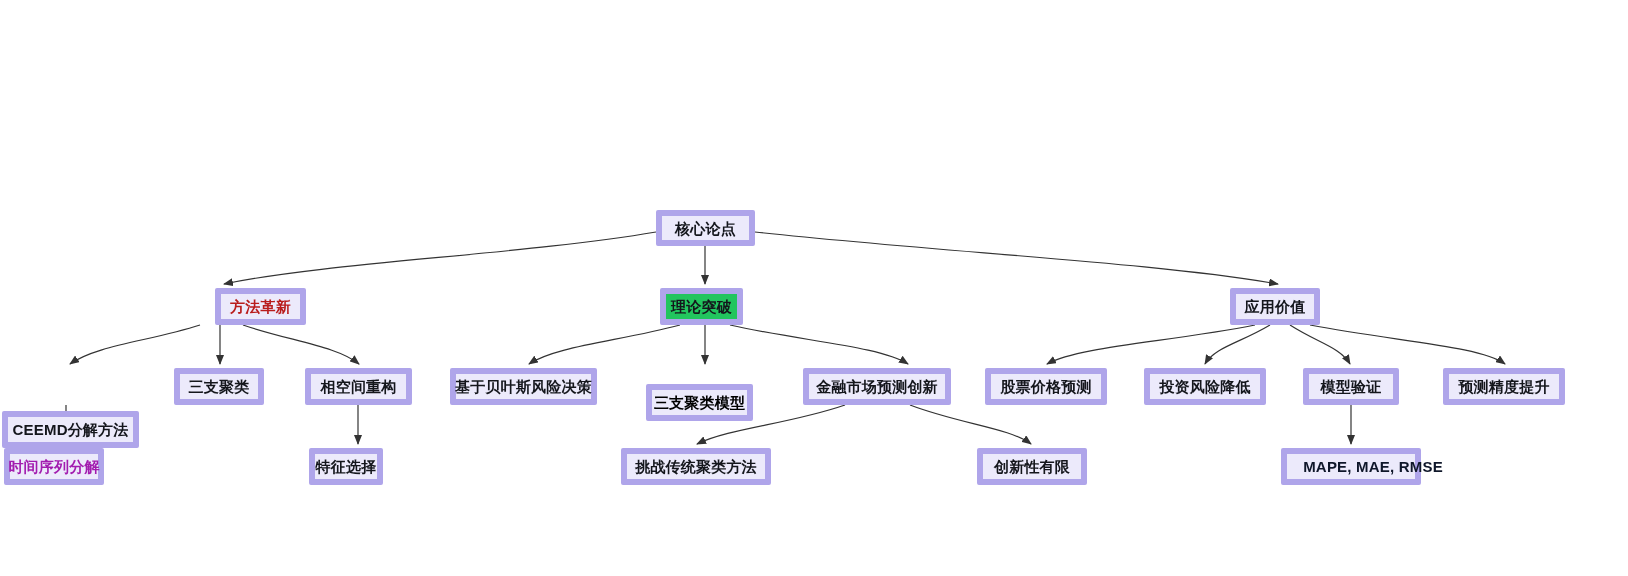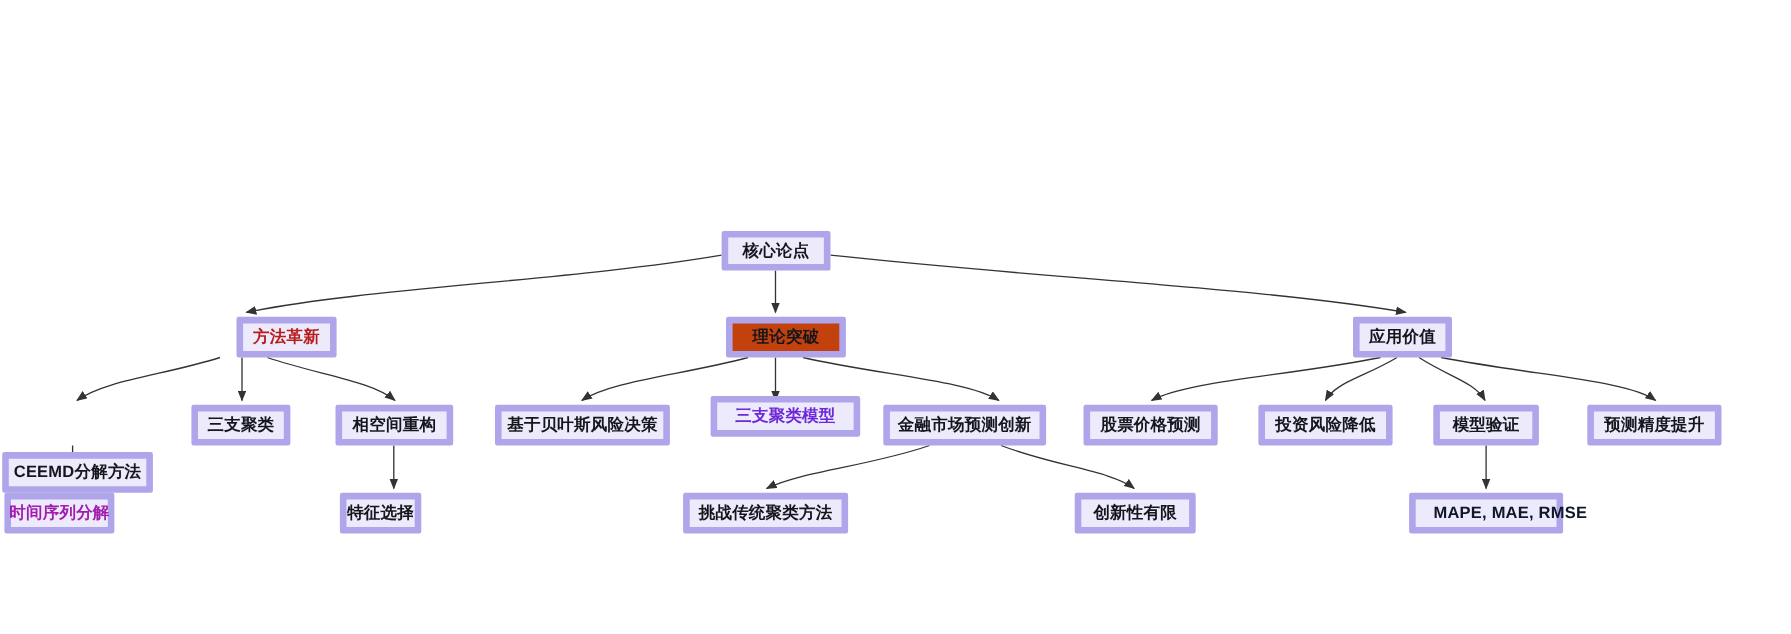--- a/index.html
+++ b/index.html
@@ -77,39 +77,39 @@
         <path d="M 1351,405 L 1351,444" fill="none" stroke="#333333" stroke-width="1.2" marker-end="url(#arrowhead)"></path>
       </g>
   </svg>
   <div id="node-layer">
       <div class="node" style="left: 656px; top: 210px; width: 99px; height: 36px; background: rgb(236, 234, 251); border-color: rgb(175, 165, 234); color: rgb(20, 22, 28);">
         <span class="node-label">核心论点</span>
       </div>
       <div class="node" style="left: 175px; top: 288px; width: 91px; height: 37px; background: rgb(236, 234, 251); border-color: rgb(175, 165, 234); color: #b91c1c; margin-left: 40px;">
         <span class="node-label">方法革新</span>
       </div>
-      <div class="node" style="left: 660px; top: 288px; width: 109px; height: 37px; background: #c2410c; border-color: rgb(175, 165, 234); color: rgb(20, 22, 28);">
+      <div class="node" style="left: 660px; top: 288px; width: 83px; height: 37px; background: #22c55e; border-color: rgb(175, 165, 234); color: rgb(20, 22, 28);">
         <span class="node-label">理论突破</span>
       </div>
       <div class="node" style="left: 1230px; top: 288px; width: 90px; height: 37px; background: rgb(236, 234, 251); border-color: rgb(175, 165, 234); color: rgb(20, 22, 28);">
         <span class="node-label">应用价值</span>
       </div>
       <div class="node" style="left: 2px; top: 368px; width: 137px; height: 37px; background: rgb(236, 234, 251); border-color: rgb(175, 165, 234); color: rgb(20, 22, 28); margin-top: 43px;">
         <span class="node-label">CEEMD分解方法</span>
       </div>
       <div class="node" style="left: 174px; top: 368px; width: 90px; height: 37px; background: rgb(236, 234, 251); border-color: rgb(175, 165, 234); color: rgb(20, 22, 28);">
         <span class="node-label">三支聚类</span>
       </div>
       <div class="node" style="left: 305px; top: 368px; width: 107px; height: 37px; background: rgb(236, 234, 251); border-color: rgb(175, 165, 234); color: rgb(20, 22, 28);">
         <span class="node-label">相空间重构</span>
       </div>
-      <div class="node" style="left: 450px; top: 368px; width: 159px; height: 37px; background: rgb(236, 234, 251); border-color: rgb(175, 165, 234); color: rgb(20, 22, 28); text-align: right;">
+      <div class="node" style="left: 450px; top: 368px; width: 147px; height: 37px; background: rgb(236, 234, 251); border-color: rgb(175, 165, 234); color: rgb(20, 22, 28); text-align: right;">
         <span class="node-label">基于贝叶斯风险决策</span>
       </div>
-      <div class="node" style="left: 646px; top: 360px; width: 136px; height: 37px; background: rgb(236, 234, 251); border-color: rgb(175, 165, 234); color: #6d28d9;">
+      <div class="node" style="left: 646px; top: 384px; width: 107px; height: 37px; background: rgb(236, 234, 251); border-color: rgb(175, 165, 234); color: #000000;">
         <span class="node-label">三支聚类模型</span>
       </div>
       <div class="node" style="left: 803px; top: 368px; width: 148px; height: 37px; background: rgb(236, 234, 251); border-color: rgb(175, 165, 234); color: rgb(20, 22, 28);">
         <span class="node-label">金融市场预测创新</span>
       </div>
       <div class="node" style="left: 985px; top: 368px; width: 122px; height: 37px; background: rgb(236, 234, 251); border-color: rgb(175, 165, 234); color: rgb(20, 22, 28);">
         <span class="node-label">股票价格预测</span>
       </div>
       <div class="node" style="left: 1144px; top: 368px; width: 122px; height: 37px; background: rgb(236, 234, 251); border-color: rgb(175, 165, 234); color: rgb(20, 22, 28);">
         <span class="node-label">投资风险降低</span>

